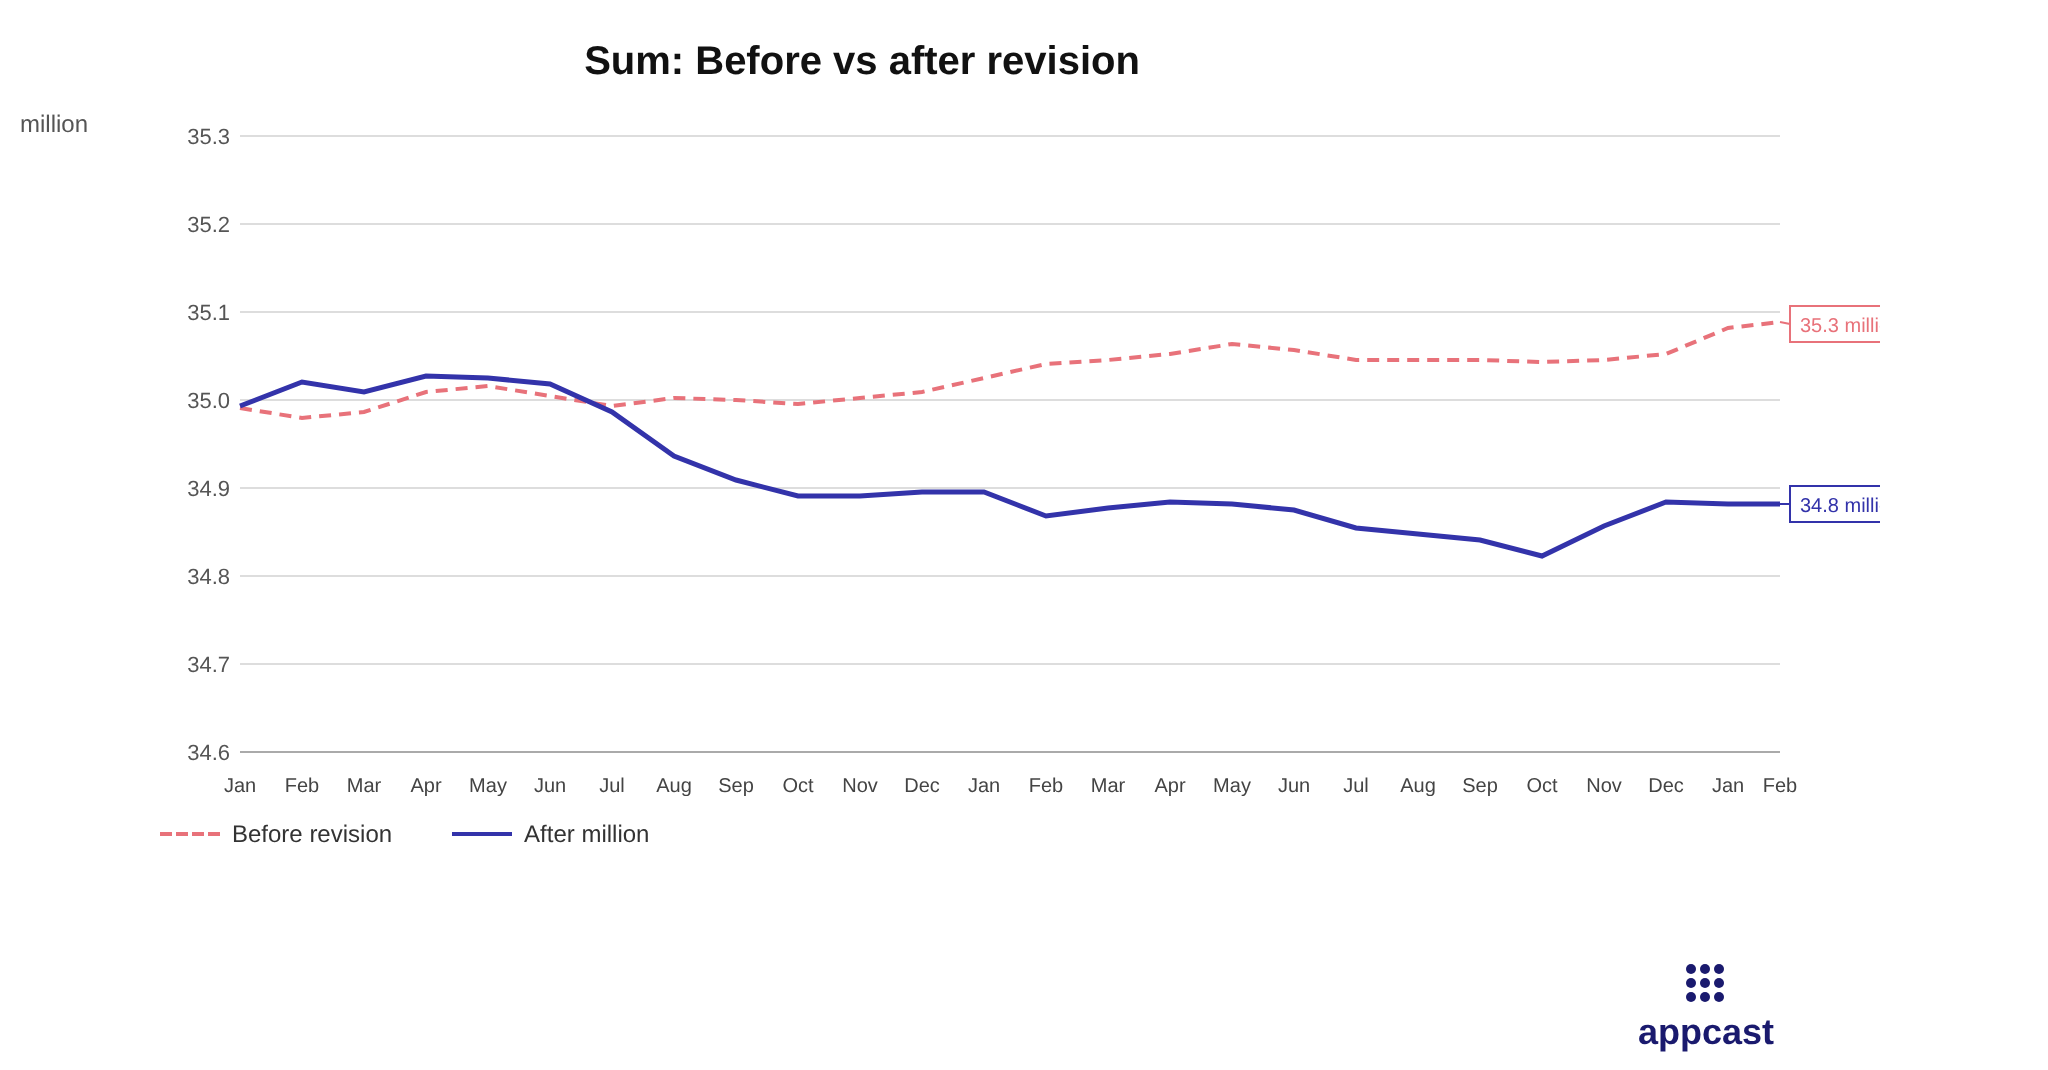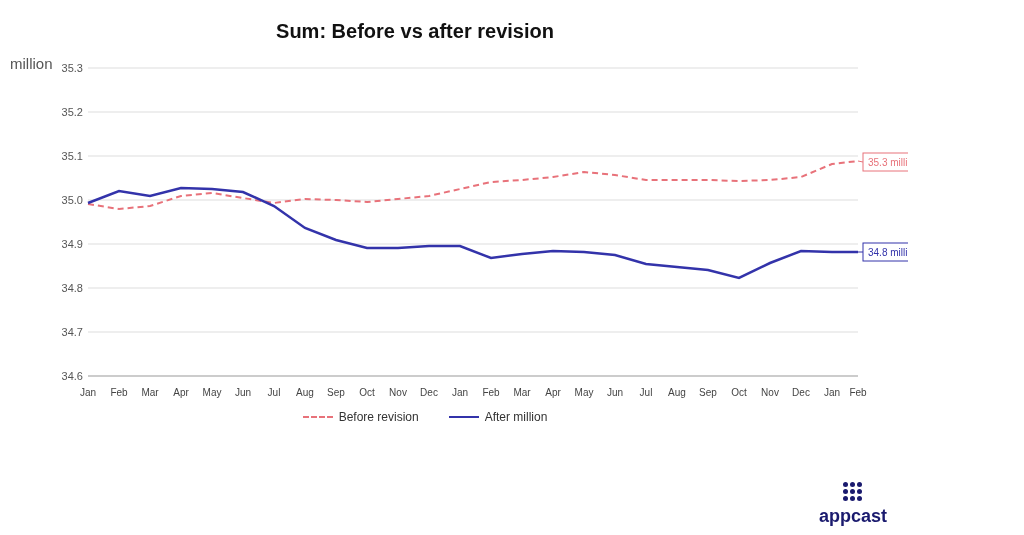--- a/index.html
+++ b/index.html
@@ -8,39 +8,39 @@
       font-family: Arial, sans-serif;
       width: 1024px;
       height: 535px;
       overflow: hidden;
       position: relative;
     }
     .chart-container {
       width: 902px;
       height: 535px;
       position: relative;
-      padding: 20px 100px 80px 28px;
+      padding: 20px 100px 80px 60px;
     }
     .chart-title {
       text-align: center;
       font-size: 20px;
       font-weight: bold;
       color: #111;
       margin-bottom: 5px;
     }
     .y-axis-label {
       position: absolute;
       left: 10px;
       top: 55px;
-      font-size: 15px;
+      font-size: 12px;
       color: #555;
     }
     .legend {
       display: flex;
-      justify-content: center;
+      justify-content: flex-start;
       gap: 30px;
       margin-top: 10px;
       font-size: 12px;
       color: #333;
     }
     .legend-item {
       display: flex;
       align-items: center;
       gap: 6px;
     }

